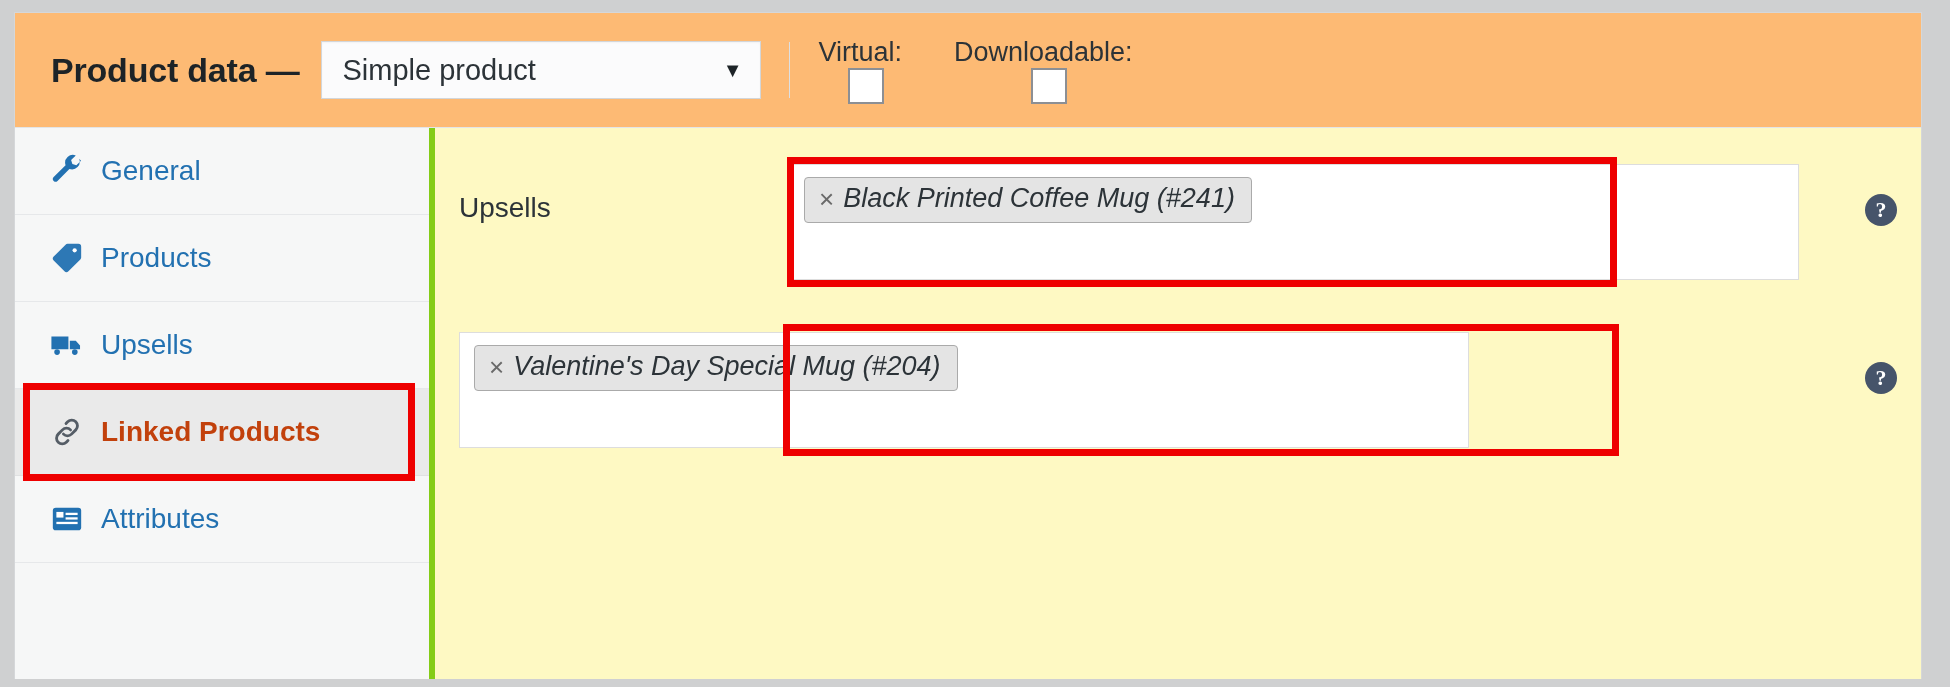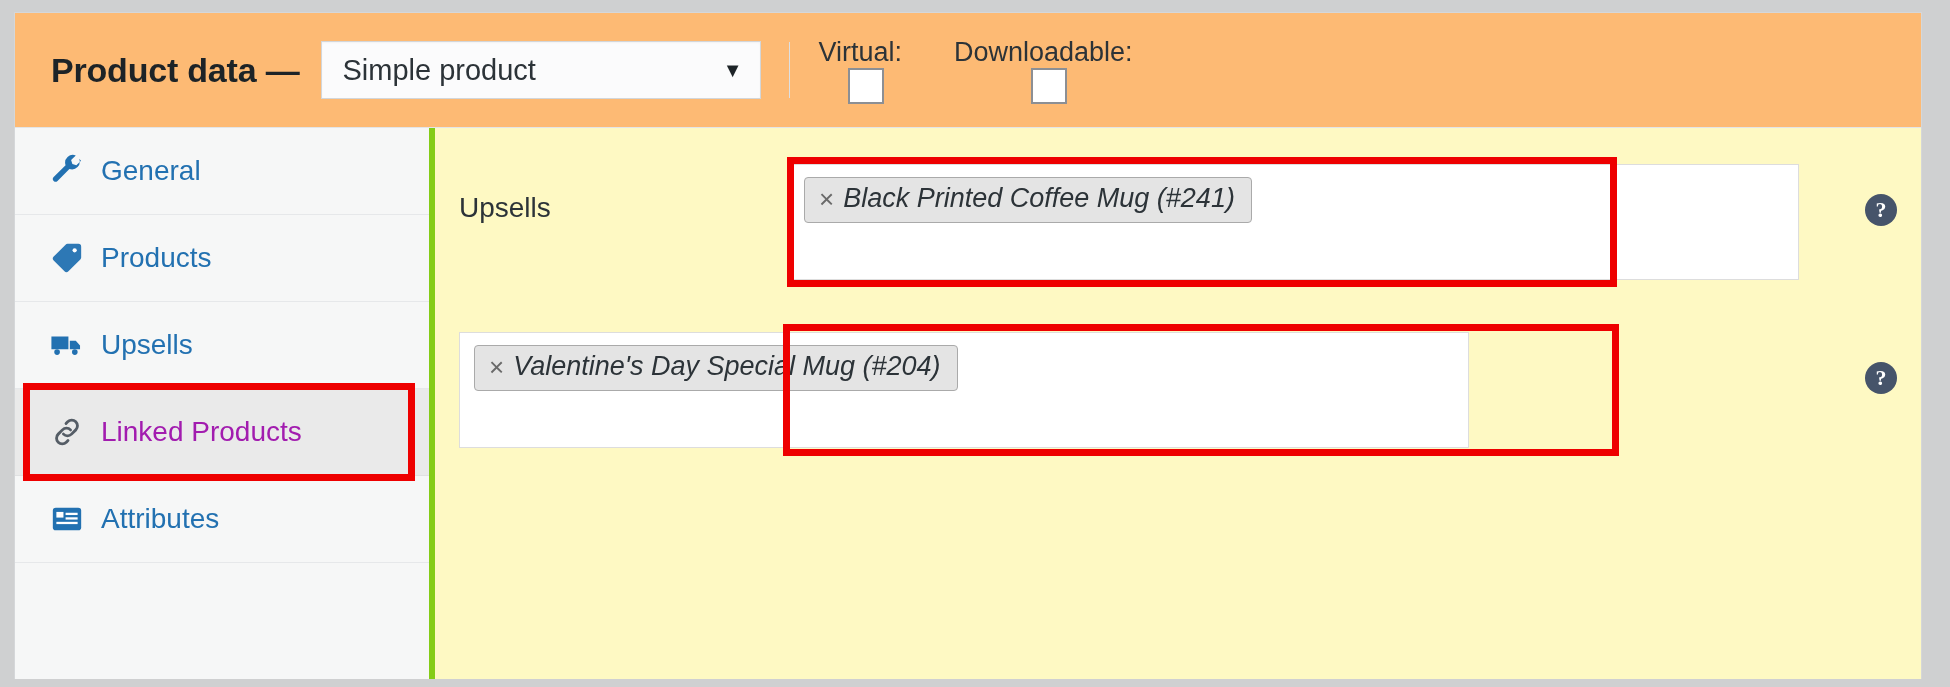--- a/index.html
+++ b/index.html
@@ -147,22 +147,22 @@
     align-items: center;
     justify-content: center;
     flex: 0 0 36px;
   }
   .tab-label {
     font-size: 28px;
     color: #2271b1;
     white-space: nowrap;
   }
   .tab-item.active .tab-label {
-    color: #a21caf;
-    font-weight: normal;
+    color: #c2410c;
+    font-weight: bold;
   }
 
   
   #fields-column {
     flex: 1 1 auto;
     position: relative;
     background: #fef9c3;
     padding-top: 36px;
     box-sizing: border-box;
   }

